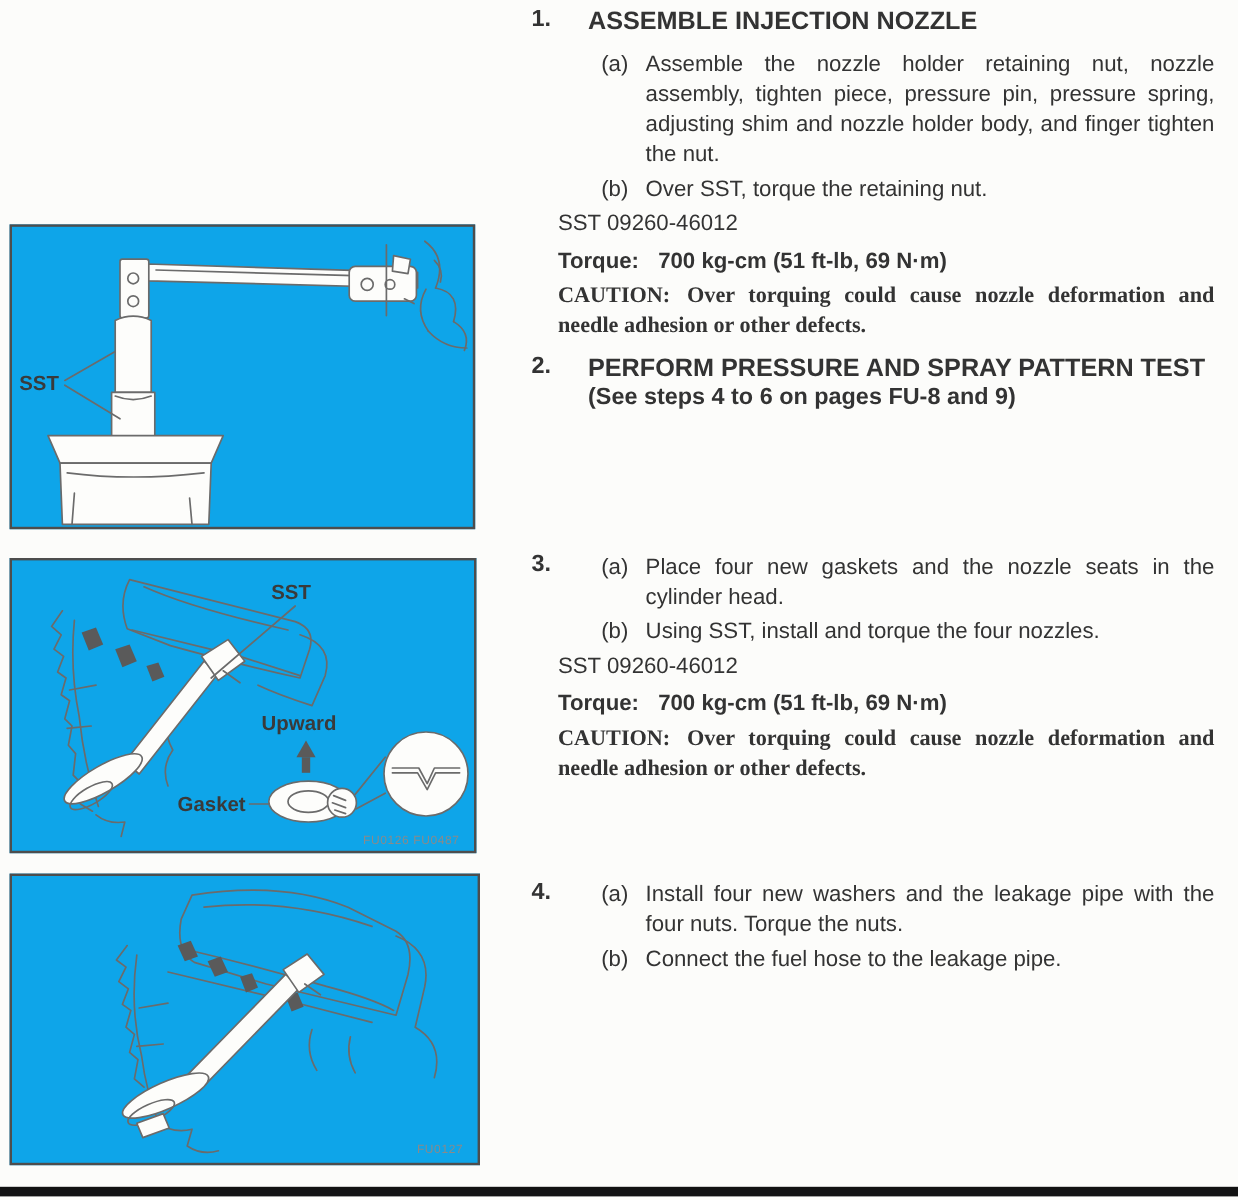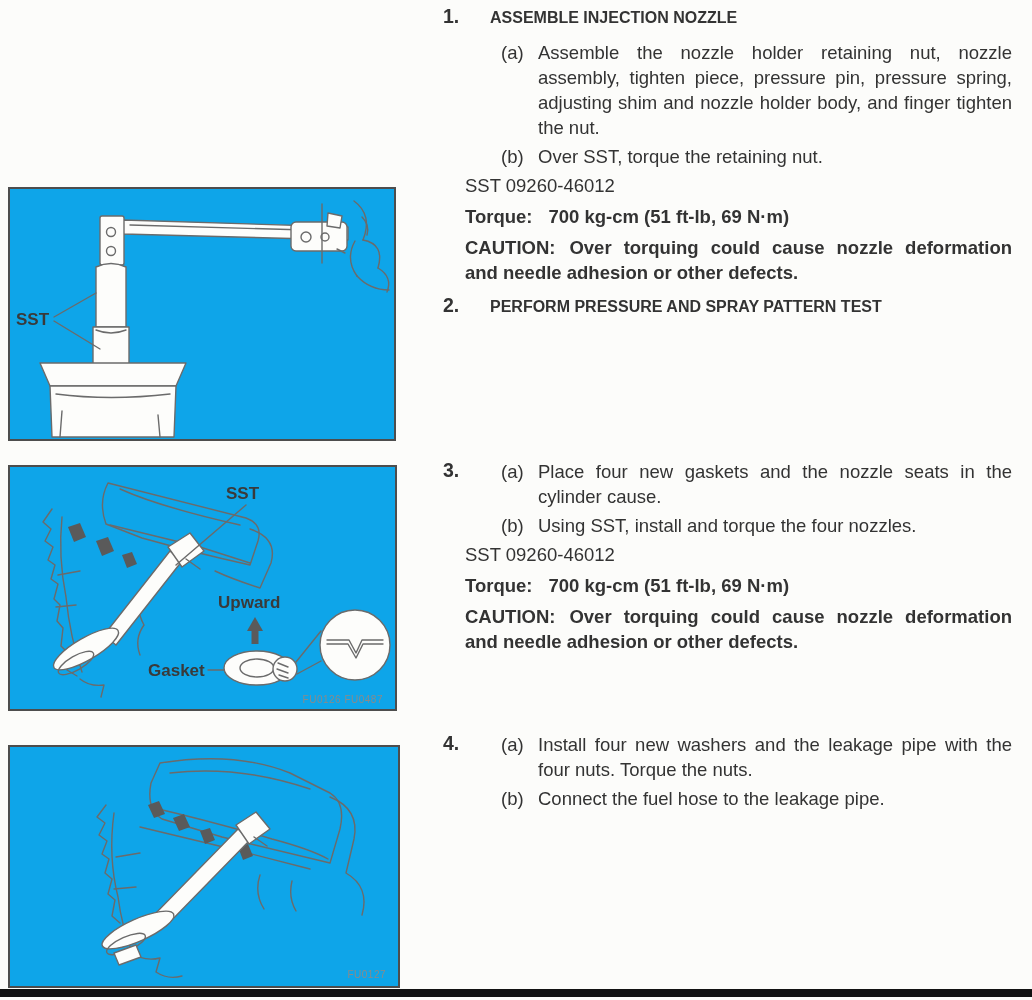--- a/index.html
+++ b/index.html
@@ -22,30 +22,30 @@
   .dark{fill:#5a5a5a;stroke:none;}
   .figlabel{font-family:"Liberation Sans",sans-serif;font-size:17px;font-weight:600;fill:#3a3a3a;}
   .figcode{font-family:"Liberation Sans",sans-serif;font-size:10px;fill:#8a8a8a;letter-spacing:.5px;}
 
   
   .step{position:absolute;left:437px;width:575px;}
   .step-num{
     position:absolute;left:6px;top:0;font-size:19.5px;font-weight:bold;color:#333;
   }
   .step-body{margin-left:53px;font-size:18.5px;line-height:25px;}
-  .step-title{font-size:16px;font-weight:bold;color:#333;line-height:25px;margin-bottom:10px;}
+  .step-title{font-size:21px;font-weight:bold;color:#333;line-height:25px;margin-bottom:10px;}
   .step-subtitle{font-size:19.5px;font-weight:bold;color:#333;line-height:25px;margin-top:-10px;}
   .item{display:flex;padding-left:11px;margin-bottom:4px;}
   .item-label{width:37px;flex:0 0 37px;}
   .item-text{flex:1;text-align:justify;}
   .spec{margin-left:-25px;margin-top:4px;margin-bottom:6px;}
   .spec.bold{font-weight:bold;}
   .torque-value{margin-left:16px;}
   .caution-label{margin-right:14px;}
-  .caution{text-align:justify;}
+  .caution{text-align:justify;font-family:Liberation Serif, serif;}
 
   
   .footer-rule{position:absolute;left:0;top:989px;width:1032px;height:8px;background:#121212;}
 </style>
 </head>
 <body>
 
 <div class="page">
 
   <div class="figure-box" style="left:8px;top:187px;width:388px;height:254px;">
@@ -130,21 +130,21 @@
       <circle class="skw" cx="345" cy="178" r="35"></circle>
       <path class="sk" d="M317 173 H339 L346 186 L352 173 H373"></path>
       <path class="sk" d="M317 177 H338 L346 191 L353 177 H373"></path>
       <path class="sk" d="M286 195 L311 164"></path>
       <path class="sk" d="M287 207 L311 194"></path>
 
       <text class="figcode" x="373" y="236" text-anchor="end">FU0126 FU0487</text>
     </svg>
   </div>
 
-  <div class="figure-box" style="left:8px;top:745px;width:392px;height:243px;">
+  <div class="figure-box" style="left:8px;top:728px;width:392px;height:243px;">
     <svg viewBox="0 0 388 239">
 
       <path class="sk" d="M150 16 Q225 4 280 26 L320 46 Q336 56 330 82 L320 116 Q262 102 212 90 L152 72 Q136 62 141 36 Z"></path>
       <path class="sk" d="M160 26 Q230 18 300 42"></path>
       <path class="sk" d="M320 50 Q350 62 344 92 L336 126 Q360 140 352 168"></path>
       <path class="sk" d="M96 58 l-9 12 l8 6 l-6 12 l8 6 l-5 13 l7 5 l-4 14 l7 6 l-4 15 l7 6 l-3 16 l8 7"></path>
       <path class="sk" d="M104 66 Q98 110 108 150 Q112 180 122 205"></path>
       <path class="sk" d="M120 205 q14 10 30 6 l-4 14 q12 8 26 4"></path>
       <path class="sk" d="M106 110 l24 -4 M104 142 l22 -2"></path>
       <path class="sk" d="M130 80 L230 104 L300 122"></path>
@@ -187,29 +187,30 @@
       <div class="spec bold caution">
         <span class="caution-label">CAUTION:</span><span>Over torquing could cause nozzle deformation and needle adhesion or other defects.</span>
       </div>
     </div>
   </div>
 
   <div class="step" style="top:294px;">
     <div class="step-num">2.</div>
     <div class="step-body">
       <div class="step-title">PERFORM PRESSURE AND SPRAY PATTERN TEST</div>
+      <div class="step-subtitle">(See steps 4 to 6 on pages FU-8 and 9)</div>
     </div>
   </div>
 
   <div class="step" style="top:459px;">
     <div class="step-num">3.</div>
     <div class="step-body">
       <div class="item">
         <div class="item-label">(a)</div>
-        <div class="item-text">Place four new gaskets and the nozzle seats in the cylinder cause.</div>
+        <div class="item-text">Place four new gaskets and the nozzle seats in the cylinder head.</div>
       </div>
       <div class="item">
         <div class="item-label">(b)</div>
         <div class="item-text">Using SST, install and torque the four nozzles.</div>
       </div>
       <div class="spec">SST 09260-46012</div>
       <div class="spec bold">
         <span>Torque:</span><span class="torque-value">700 kg-cm (51 ft-lb, 69 N·m)</span>
       </div>
       <div class="spec bold caution">

